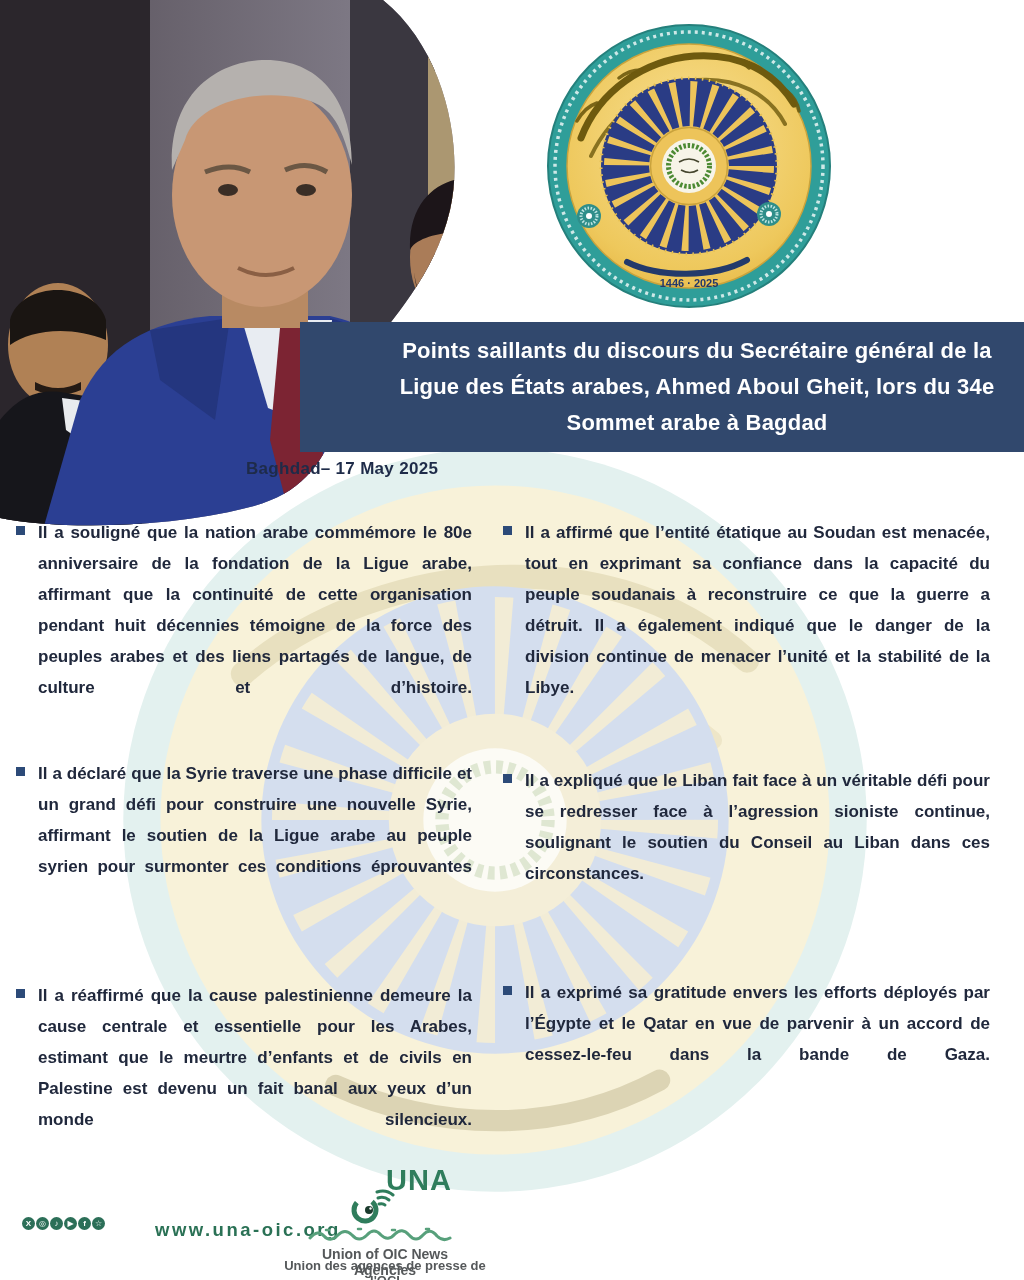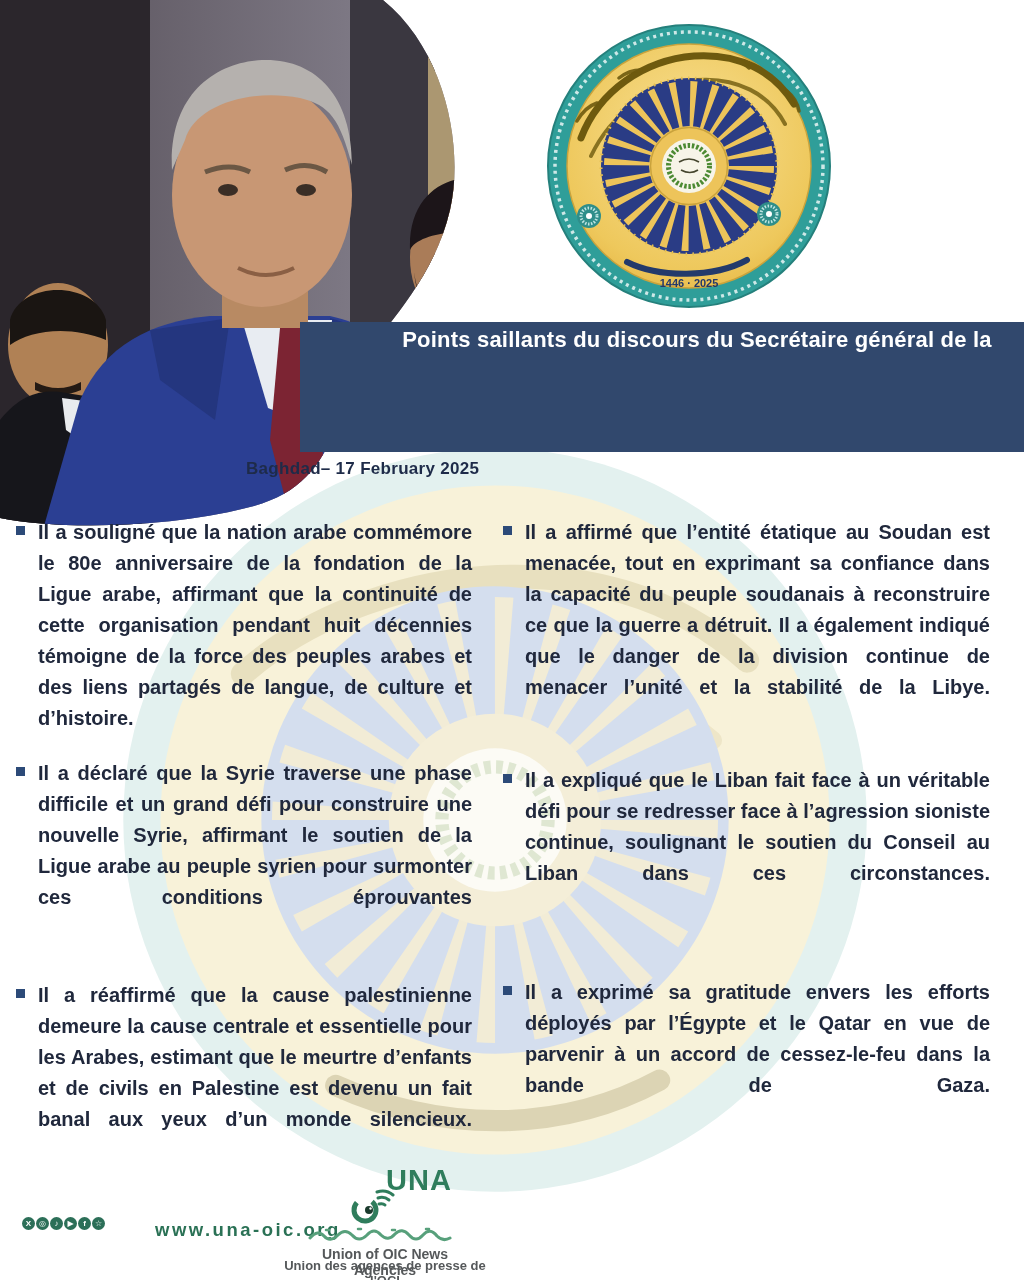--- a/index.html
+++ b/index.html
@@ -11,31 +11,31 @@
   #watermark{left:110px;top:435px;width:770px;height:770px;pointer-events:none;}
 
   
   #photo{left:0;top:0;width:640px;height:540px;}
 
   
   #emblem{left:545px;top:22px;width:288px;height:288px;}
 
   
   #title-band{left:300px;top:322px;width:724px;height:130px;background:#31486d;
-              display:flex;flex-direction:column;align-items:center;
+              display:flex;flex-direction:column;justify-content:center;align-items:center;
               padding-left:70px;box-sizing:border-box;}
   .title-line{color:#ffffff;font-weight:700;font-size:22px;line-height:36px;
               letter-spacing:.2px;text-align:center;white-space:nowrap;}
 
   
   #dateline{left:246px;top:459px;font-size:17px;font-weight:700;color:#1e2b49;letter-spacing:.3px;}
 
   
   .bullet{position:absolute;}
-  .bullet p{margin:0;padding-left:22px;font-weight:700;font-size:20px;line-height:31px;
+  .bullet p{margin:0;padding-left:22px;font-weight:700;font-size:17px;line-height:31px;
             color:#20283c;text-align:justify;}
   .bullet p::after{content:"";display:inline-block;width:100%;}
   .sq{position:absolute;left:0;top:9px;width:9px;height:9px;background:#2c4a78;}
   .b-l{left:16px;width:456px;}
   .b-r{left:503px;width:487px;}
   #bl1{top:517px;} #bl2{top:758px;} #bl3{top:980px;}
   #br1{top:517px;} #br2{top:765px;} #br3{top:977px;}
 
   
   #social-row{left:22px;top:1217px;display:flex;gap:1px;}
@@ -152,23 +152,25 @@
     <circle cx="80" cy="48" r="12" fill="#2f8e8a"></circle>
     <circle cx="80" cy="48" r="8" fill="none" stroke="#bfe5e2" stroke-width="3" stroke-dasharray="1.5 1.5"></circle>
     <circle cx="80" cy="48" r="3" fill="#ffffff"></circle>
   </g>
   <path d="M-62,96 C-30,112 25,112 58,94" fill="none" stroke="#233a6b" stroke-width="6" stroke-linecap="round"></path>
   <text y="121" text-anchor="middle" font-size="11" font-weight="bold" fill="#23386a">1446 · 2025</text>
 </svg>
 
 <div id="title-band" class="abs">
   <div class="title-line">Points saillants du discours du Secrétaire général de la</div>
-</div>
-
-<div id="dateline" class="abs">Baghdad– 17 February 2025</div>
+  <div class="title-line">Ligue des États arabes, Ahmed Aboul Gheit, lors du 34e</div>
+  <div class="title-line">Sommet arabe à Bagdad</div>
+</div>
+
+<div id="dateline" class="abs">Baghdad– 17 May 2025</div>
 
 <div id="bl1" class="bullet b-l">
   <span class="sq"></span>
   <p>Il a souligné que la nation arabe commémore le 80e anniversaire de la fondation de la Ligue arabe, affirmant que la continuité de cette organisation pendant huit décennies témoigne de la force des peuples arabes et des liens partagés de langue, de culture et d’histoire.</p>
 </div>
 <div id="bl2" class="bullet b-l">
   <span class="sq"></span>
   <p>Il a déclaré que la Syrie traverse une phase difficile et un grand défi pour construire une nouvelle Syrie, affirmant le soutien de la Ligue arabe au peuple syrien pour surmonter ces conditions éprouvantes</p>
 </div>
 <div id="bl3" class="bullet b-l">

